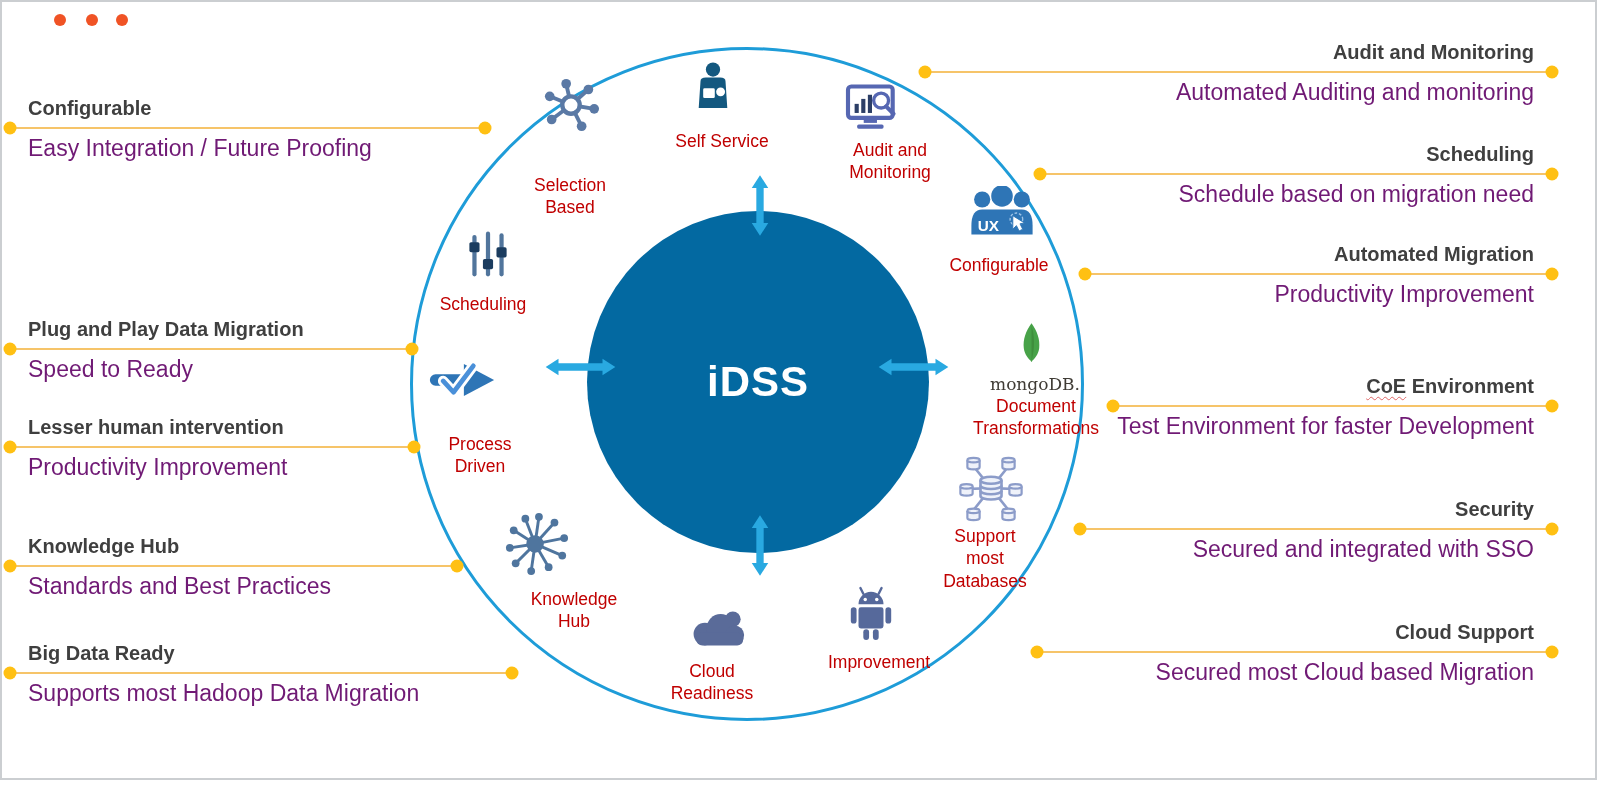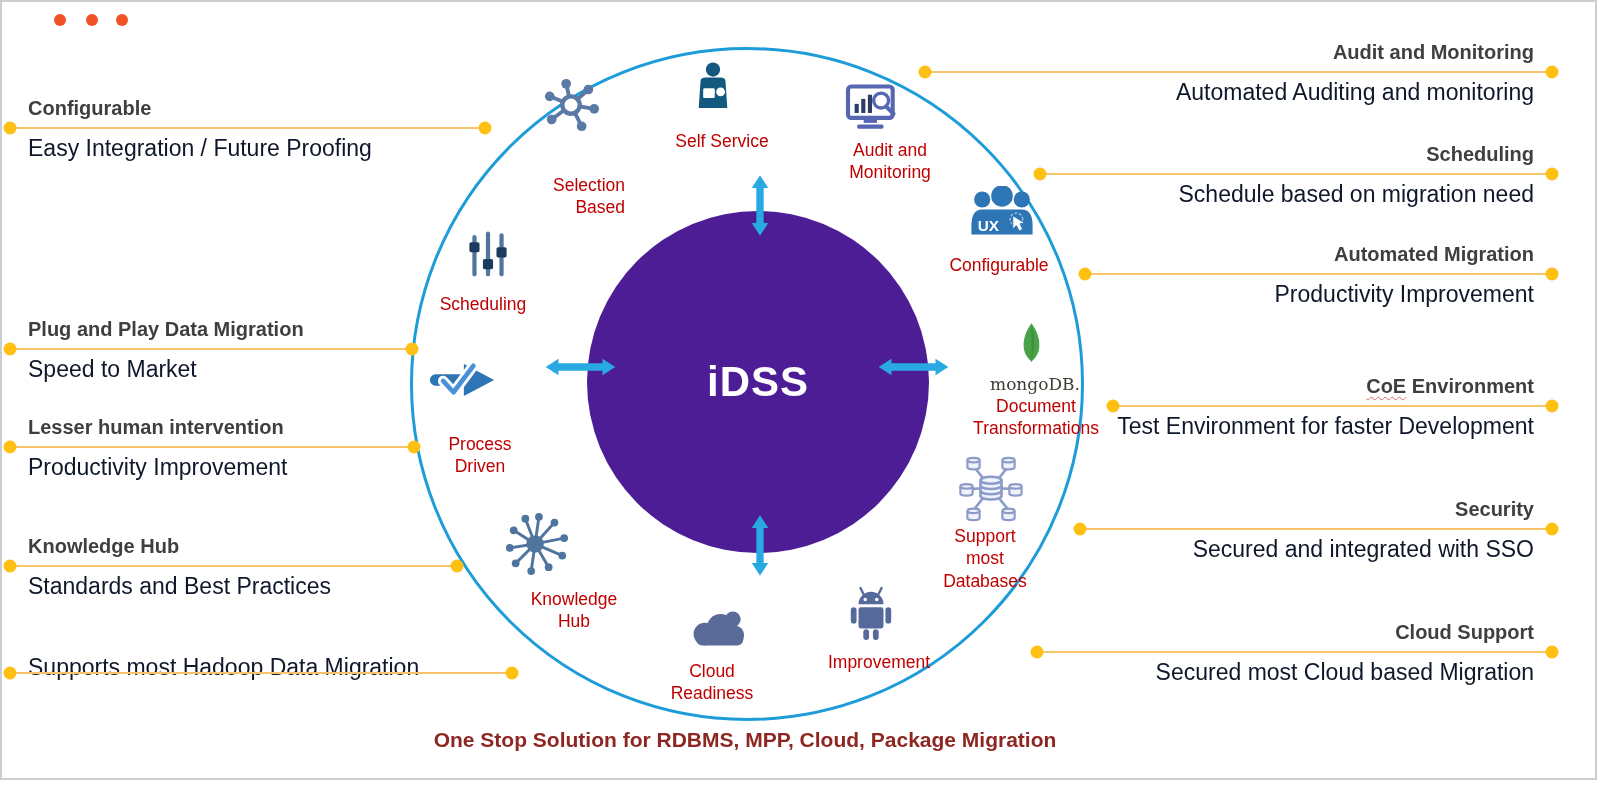--- a/index.html
+++ b/index.html
@@ -5,31 +5,31 @@
   html,body{margin:0;padding:0;background:#fff;}
   .canvas{position:relative;width:1600px;height:788px;background:#ffffff;
     font-family:"Liberation Sans",sans-serif;overflow:hidden;}
   .frame{position:absolute;left:0;top:0;width:1597px;height:780px;
     border:2px solid #CBCED1;box-sizing:border-box;pointer-events:none;}
   .accent-dot{position:absolute;width:12px;height:12px;border-radius:50%;background:#F05325;}
   
   .blue-circle{position:absolute;left:410px;top:47px;width:674px;height:674px;
     border:3px solid #1E9CD8;border-radius:50%;box-sizing:border-box;}
   .gray-circle{position:absolute;left:587px;top:211px;width:342px;height:342px;
-    background:#4c1d95;border-radius:50%;display:flex;align-items:center;justify-content:center;}
+    background:#0369a1;border-radius:50%;display:flex;align-items:center;justify-content:center;}
   .hub-title{color:#ffffff;font-size:42px;font-weight:bold;letter-spacing:1px;}
   
   .feat{position:absolute;transform:translateX(-50%);text-align:center;
     color:#C00000;font-size:17.5px;line-height:1.28;}
   .mongo-text{position:absolute;transform:translateX(-50%);text-align:center;
     font-family:"DejaVu Serif",serif;font-size:17px;color:#403C36;}
   
   .lco,.rco{position:absolute;}
   .co-title{font-weight:bold;color:#3F3F3F;font-size:20px;line-height:26px;}
-  .co-sub{color:#0f172a;font-size:23px;line-height:26px;margin-top:14px;}
+  .co-sub{color:#701a75;font-size:23px;line-height:26px;margin-top:14px;}
   .lco .co-title,.lco .co-sub{margin-left:18px;}
   .rco{text-align:right;}
   .rco .co-title,.rco .co-sub{margin-right:18px;}
   .co-line{position:absolute;height:2px;background:#F6C469;top:32px;}
   .dot{position:absolute;width:13px;height:13px;border-radius:50%;background:#FFC013;top:50%;}
   .dot.start{left:0;transform:translate(-50%,-50%);}
   .dot.end{right:0;transform:translate(50%,-50%);}
   .squiggle{text-decoration:underline wavy #E06666 1px;text-underline-offset:3px;}
   .icon{position:absolute;display:block;}
   .icon svg{display:block;width:100%;height:100%;}
@@ -87,21 +87,21 @@
       <g fill="#5A79A5">
         <circle cx="48" cy="14" r="5"></circle>
           <circle cx="54" cy="34" r="5"></circle>
           <circle cx="41" cy="52" r="5"></circle>
         <circle cx="10" cy="45" r="5"></circle>
           <circle cx="8" cy="21" r="5"></circle>
           <circle cx="25" cy="8" r="5"></circle>
       </g>
     </svg>
   </span>
-  <div class="feat" style="left:570px;top:174px;width:110px;text-align:right;">Selection Based</div>
+  <div class="feat" style="left:570px;top:174px;width:110px;">Selection Based</div>
 
   <span class="icon" style="left:688px;top:60px;width:50px;height:53px;">
     <svg viewBox="0 0 56 56">
       <circle cx="28" cy="9" r="8" fill="#13587F"></circle>
       <path d="M14,22 Q14,18 20,18 L36,18 Q42,18 42,22 L44,52 L12,52 Z" fill="#13587F"></path>
       <rect x="17" y="30" width="13" height="11" rx="1.5" fill="#fff"></rect>
       <circle cx="36.5" cy="34" r="5" fill="#fff"></circle>
     </svg>
   </span>
   <div class="feat" style="left:722px;top:130px;width:150px;">Self Service</div>
@@ -277,21 +277,21 @@
     <div class="co-sub">Easy Integration / Future Proofing</div>
   </div>
 
 
   <div class="lco" style="left:10px;top:316px;">
     <div class="co-title">Plug and Play Data Migration</div>
     <div class="co-line" style="left:0;width:402px;">
       <span class="dot start"></span>
       <span class="dot end"></span>
     </div>
-    <div class="co-sub">Speed to Market</div>
+    <div class="co-sub">Speed to Ready</div>
   </div>
 
   <div class="lco" style="left:10px;top:414px;">
     <div class="co-title">Lesser human intervention</div>
     <div class="co-line" style="left:0;width:404px;">
       <span class="dot start"></span>
       <span class="dot end"></span>
     </div>
     <div class="co-sub">Productivity Improvement</div>
   </div>
@@ -299,20 +299,21 @@
   <div class="lco" style="left:10px;top:533px;">
     <div class="co-title">Knowledge Hub</div>
     <div class="co-line" style="left:0;width:447px;">
       <span class="dot start"></span>
       <span class="dot end"></span>
     </div>
     <div class="co-sub">Standards and Best Practices</div>
   </div>
 
   <div class="lco" style="left:10px;top:640px;">
+    <div class="co-title">Big Data Ready</div>
     <div class="co-line" style="left:0;width:502px;">
       <span class="dot start"></span>
       <span class="dot end"></span>
     </div>
     <div class="co-sub">Supports most Hadoop Data Migration</div>
   </div>
 
   <div class="rco" style="right:48px;top:39px;width:627px;">
     <div class="co-title">Audit and Monitoring</div>
     <div class="co-line" style="right:0;width:627px;">
@@ -360,15 +361,14 @@
 
   <div class="rco" style="right:48px;top:619px;width:515px;">
     <div class="co-title">Cloud Support</div>
     <div class="co-line" style="right:0;width:515px;">
       <span class="dot start"></span>
       <span class="dot end"></span>
     </div>
     <div class="co-sub">Secured most Cloud based Migration</div>
   </div>
 
-  <div class="caption">One Stop Solution for RDBMS, MPP, Cloud, Package Migration</div>
 
 </div>
 
 </body></html>

